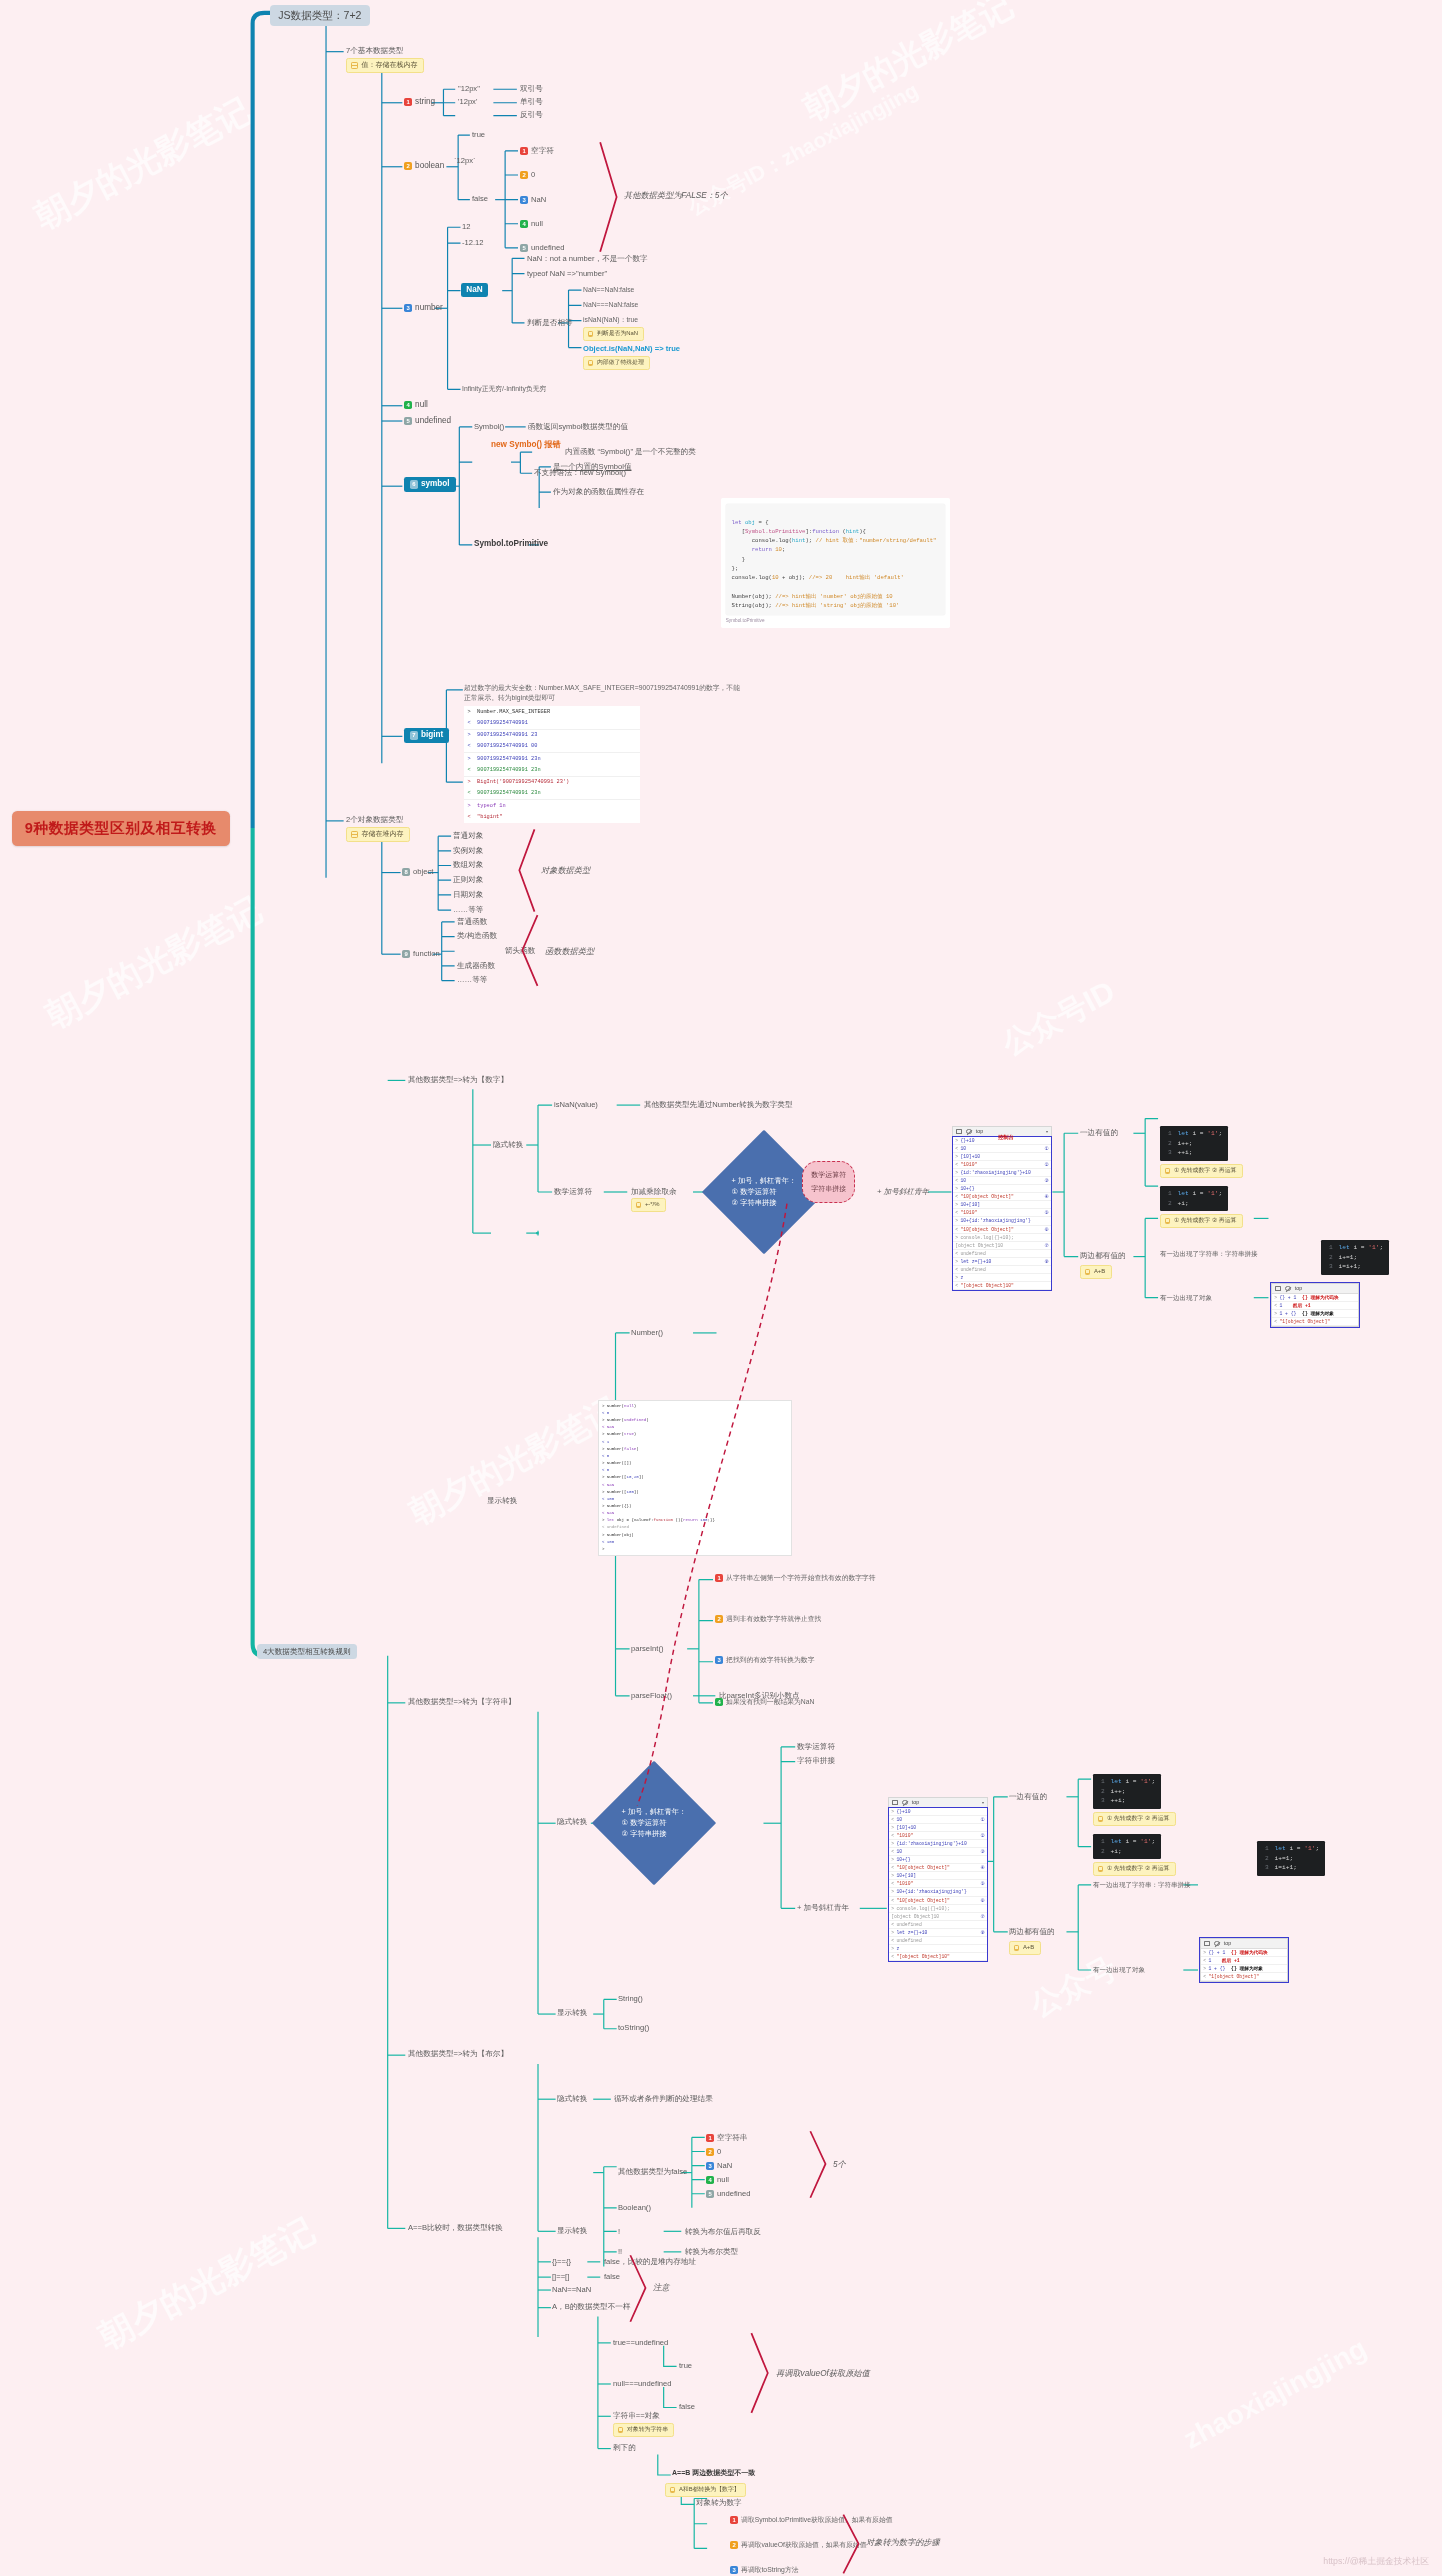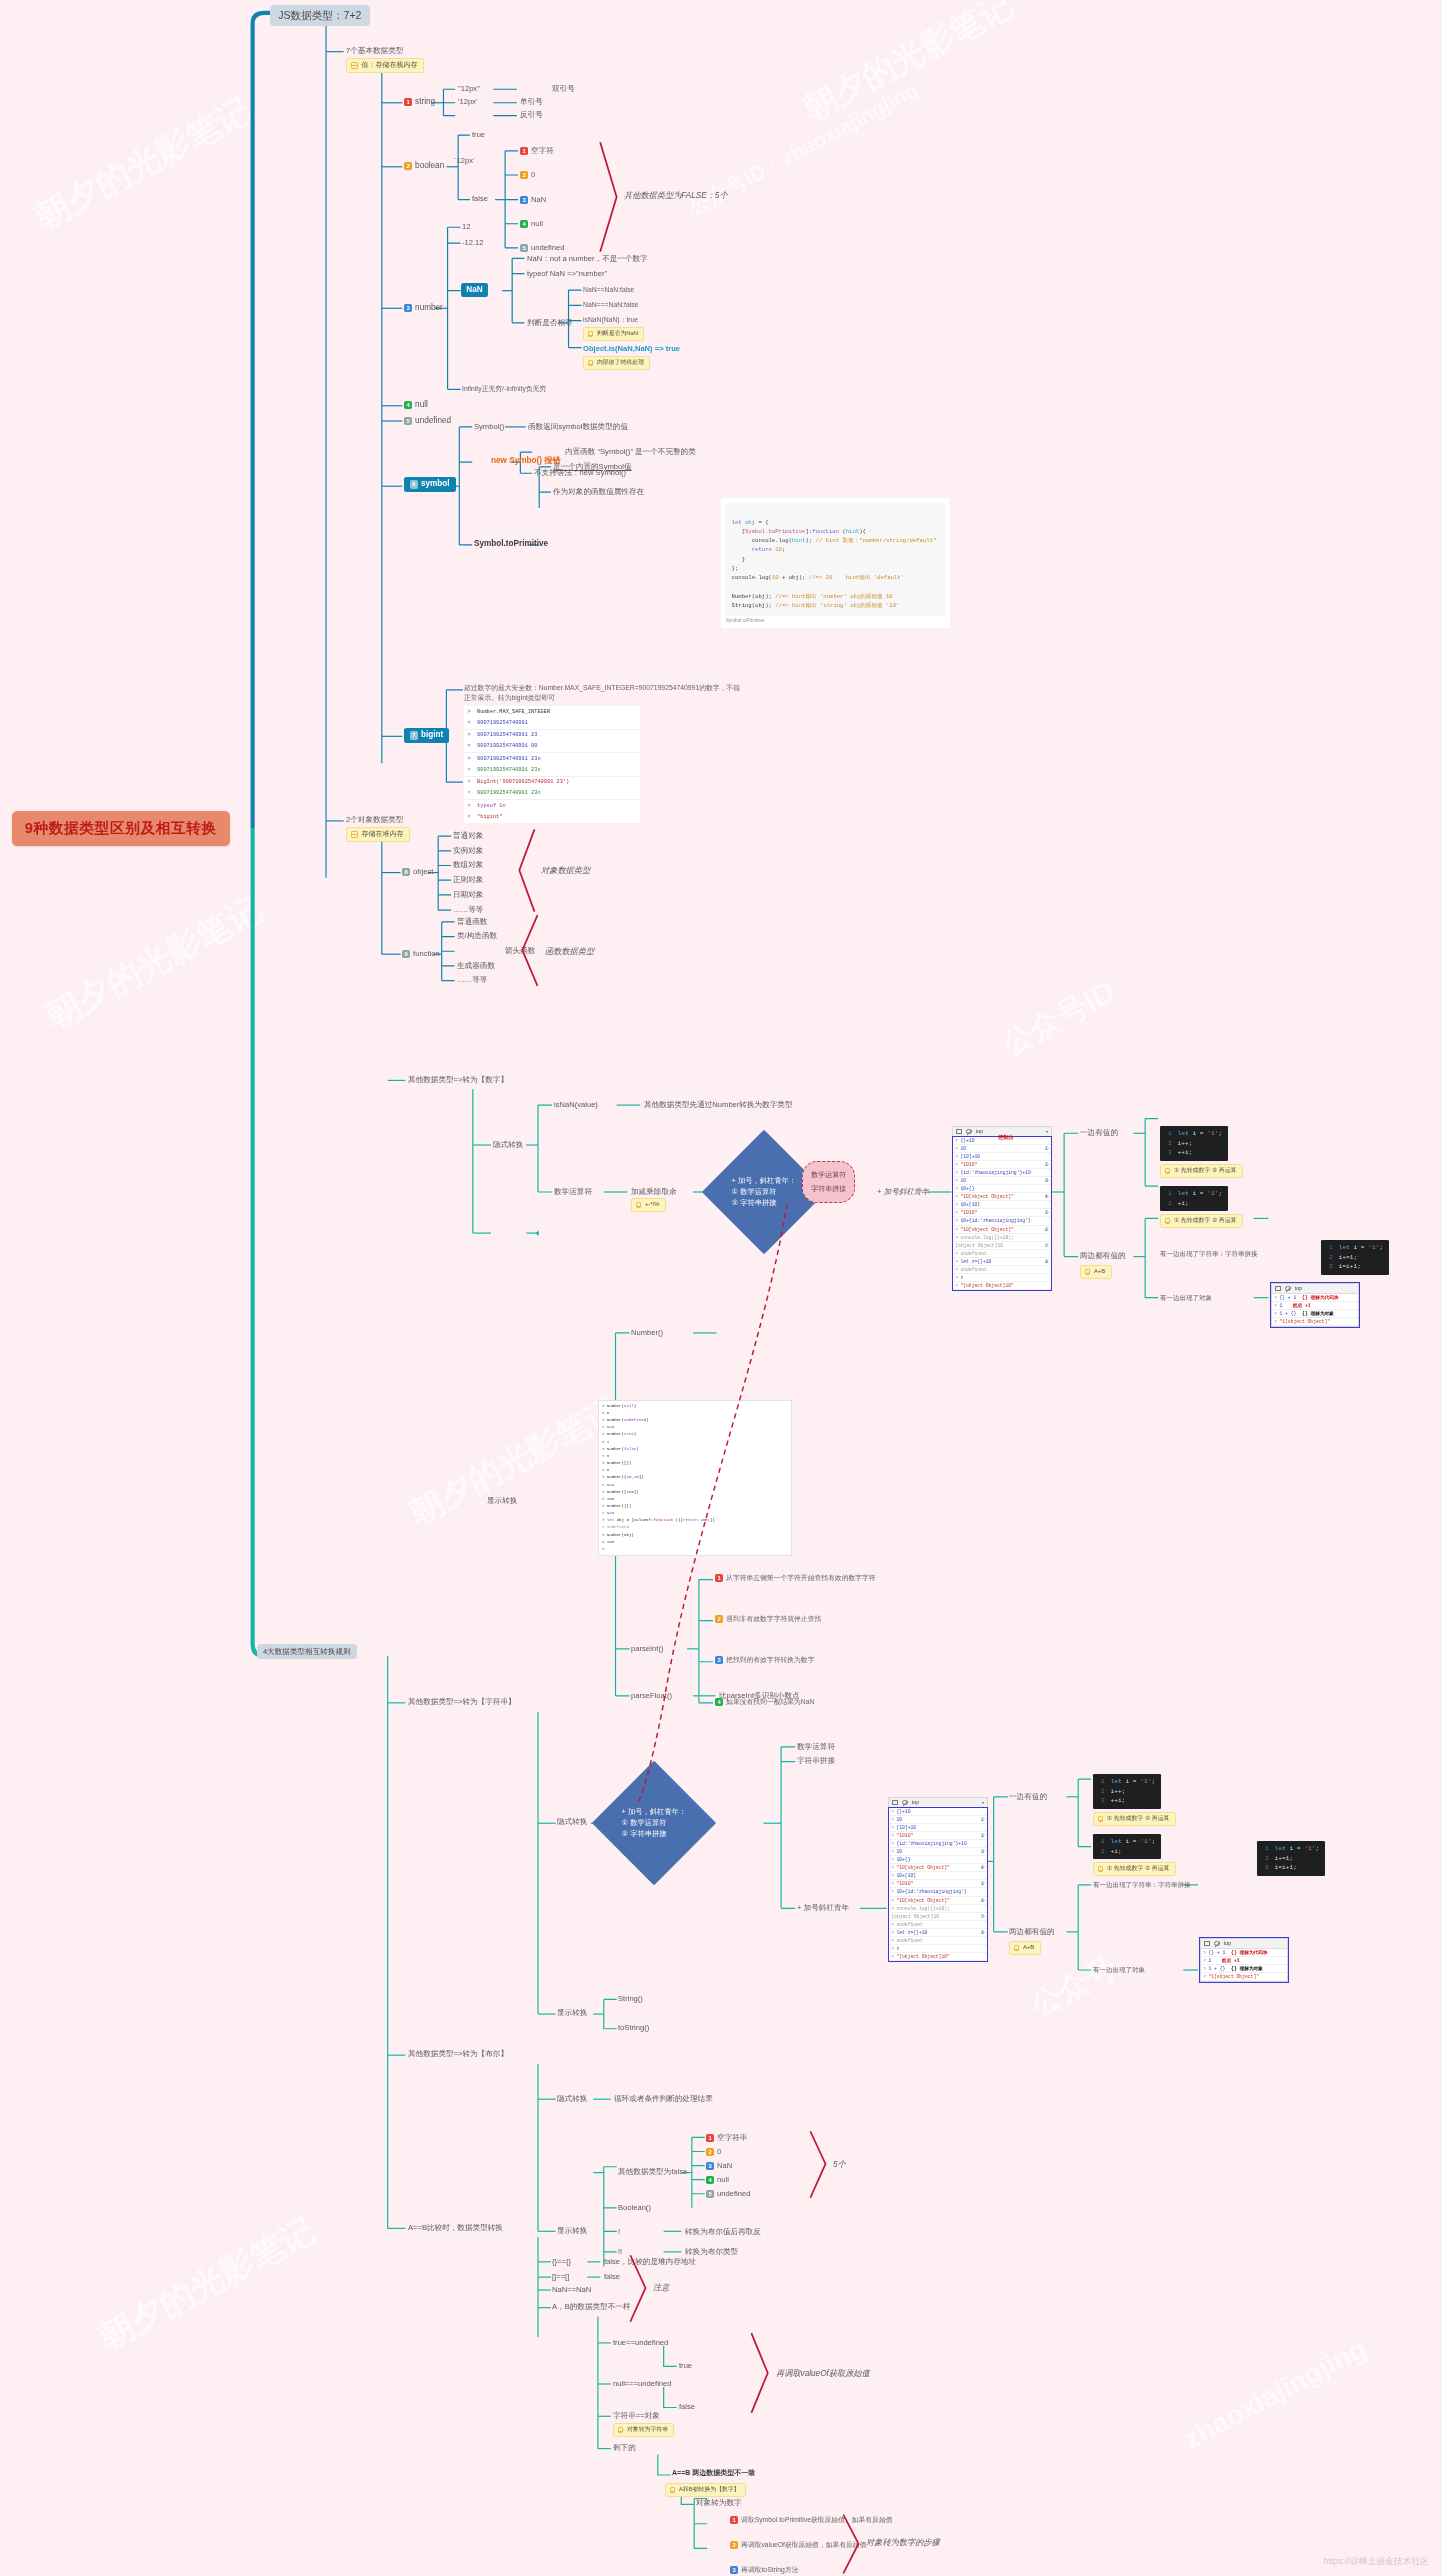--- a/index.html
+++ b/index.html
@@ -381,21 +381,21 @@
       <span>symbol</span>
   </div>
   <div class="node chip-hl" style="left:404px;top:728px;">
     <span class="bdg">7</span>
       <span>bigint</span>
   </div>
 
   <div class="node t-sm" style="left:458px;top:84px;">"12px"</div>
   <div class="node t-sm" style="left:458px;top:97px;">'12px'</div>
   <div class="node t-sm" style="left:454px;top:110px;margin-top:46px;">`12px`</div>
-  <div class="node t-sm" style="left:520px;top:84px;margin-left:32px;">双引号</div>
+  <div class="node t-sm" style="left:520px;top:84px;">双引号</div>
   <div class="node t-sm" style="left:520px;top:97px;">单引号</div>
   <div class="node t-sm" style="left:520px;top:110px;">反引号</div>
 
   <div class="node t-sm" style="left:472px;top:130px;">true</div>
   <div class="node t-sm" style="left:472px;top:194px;">false</div>
   <div class="node chip" style="left:520px;top:146px;">
       <span class="bdg b1">1</span>
       <span class="t-sm">空字符</span>
     </div>
   <div class="node chip" style="left:520px;top:170px;">
@@ -436,21 +436,21 @@
       </span></div>
   <div class="node emph-blue" style="left:583px;top:344px;">Object.is(NaN,NaN) =&gt; true</div>
   <div class="node" style="left:583px;top:356px;"><span class="note" style="font-size:5.9px;">
         <i class="nico" style="width:5.9px;height:5.9px;"></i>
         <span>内部做了特殊处理</span>
       </span></div>
   <div class="node t-xs" style="left:462px;top:385px;">Infinity正无穷/-Infinity负无穷</div>
 
   <div class="node t-sm" style="left:474px;top:422px;">Symbol()</div>
   <div class="node t-sm" style="left:528px;top:422px;">函数返回symbol数据类型的值</div>
-  <div class="node emph-orange" style="left:474px;top:456px;padding-left:17px;">new Symbo() 报错</div>
+  <div class="node emph-orange" style="left:474px;top:440px;padding-left:17px;">new Symbo() 报错</div>
   <div class="node t-sm" style="left:565px;top:447px;">内置函数 “Symbol()” 是一个不完整的类</div>
   <div class="node t-sm" style="left:534px;top:468px;">不支持语法：new Symbol()</div>
   <div class="node emph-bold" style="left:474px;top:539px;">Symbol.toPrimitive</div>
   <div class="node t-sm" style="left:553px;top:462px;text-decoration:underline;">是一个内置的Symbol值</div>
   <div class="node t-sm" style="left:553px;top:487px;">作为对象的函数值属性存在</div>
 
   <div class="node" style="left:721px;top:498px;width:229px;background:#fff;border-radius:1.8px;padding:5.9px 4.7px 3.5px 4.7px;">
     <div class="code-light" style="background:#f7f7f7;">
 <span class="c-key">let</span> <span class="c-var">obj</span> = {
    [<span class="c-fn">Symbol.toPrimitive</span>]:<span class="c-key">function</span> (<span class="c-var">hint</span>){

